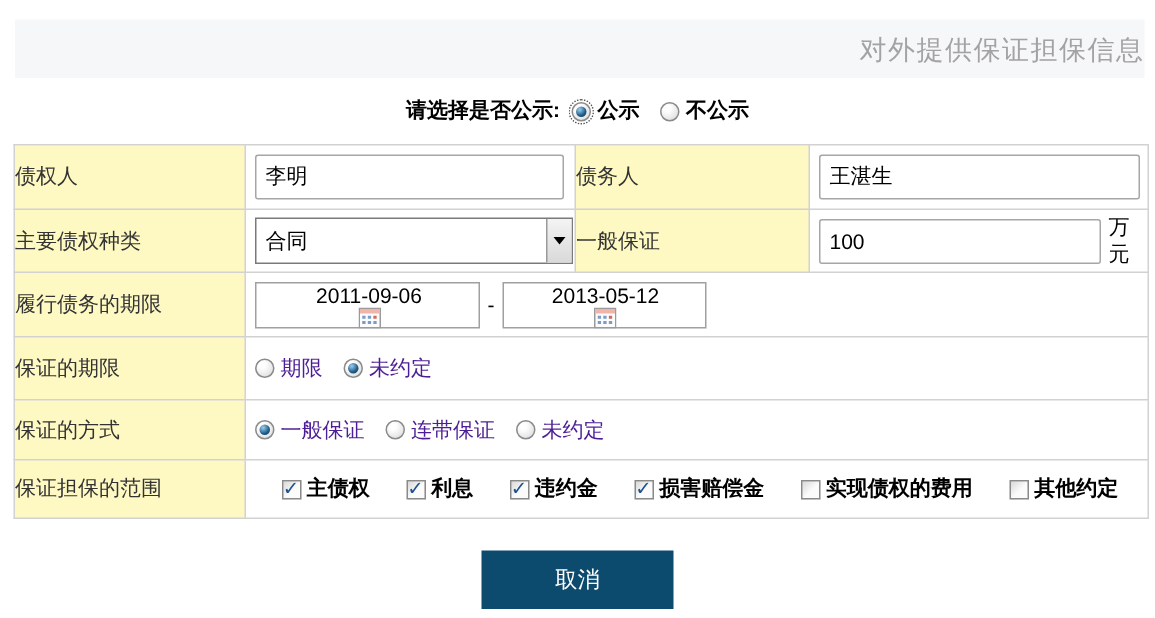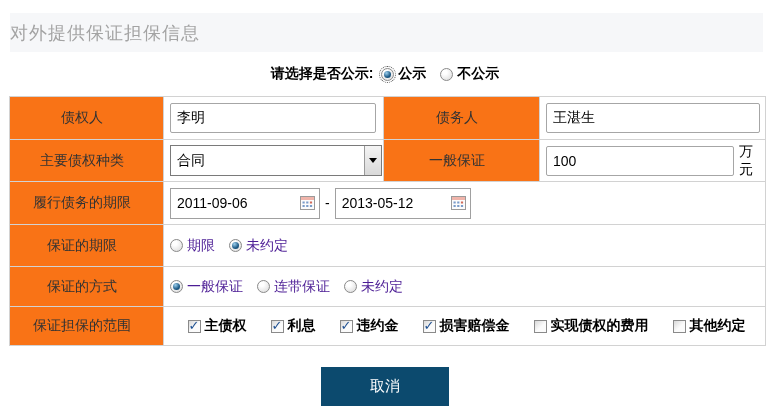--- a/index.html
+++ b/index.html
@@ -1,20 +1,20 @@
 <!DOCTYPE html>
 <html><head>
 <meta charset="utf-8">
 <style>
   * { margin:0; padding:0; box-sizing:border-box; }
   html,body { width:770px; height:412px; background:#fff; overflow:hidden;
     font-family:"Liberation Sans","DejaVu Sans",sans-serif; font-size:14px; color:#333; }
 
   .header-bar { margin:13px 7px 0 10px; height:39px; background:#f6f7f9;
-    display:flex; align-items:center; justify-content:flex-start; }
+    display:flex; align-items:center; justify-content:flex-end; }
   .page-title { font-size:18px; color:#a3a3a3; letter-spacing:1px; }
 
   .publicity-row { margin-top:11px; height:22px; display:flex; align-items:center;
     justify-content:center; font-weight:bold; color:#000; }
   .publicity-row .prompt { margin-right:8px; }
   .opt { display:inline-flex; align-items:center; margin-right:14px; cursor:default; }
   .opt:last-child { margin-right:0; }
   .opt .txt { margin-left:4px; }
 
   
@@ -29,38 +29,38 @@
   
   .checkbox { width:13px; height:13px; border:1px solid #8a8a8a;
     background:linear-gradient(135deg,#d8d8d8,#fbfbfb 55%);
     display:inline-flex; align-items:center; justify-content:center; flex:0 0 auto; }
   .checkbox.checked::after { content:"\2713"; color:#1d4f91; font-weight:bold;
     font-size:13px; line-height:1; margin-top:-2px; }
 
   
   table.form { border-collapse:collapse; margin:11px 0 0 9px; width:756px; table-layout:fixed; }
   table.form td { border:1px solid #d2d2d2; vertical-align:middle; }
-  td.lbl { background:#f97316; text-align:center; padding-right:9px; color:#333; }
+  td.lbl { background:#fef9c3; text-align:left; padding-right:9px; color:#333; }
   td.fld { background:#fff; padding-left:6px; }
 
   input.txtbox { height:30px; border:1px solid #a6a6a6; border-radius:2px; padding:0 6px;
     font-family:inherit; font-size:14px; color:#000; outline:none; }
 
   
   .select { width:212px; height:31px; border:1px solid #7a7a7a; background:#fff;
     display:inline-flex; align-items:stretch; }
   .select .sel-text { flex:1; display:flex; align-items:center; padding-left:6px; color:#000; }
   .select .sel-btn { width:17px; border-left:1px solid #9a9a9a;
     background:linear-gradient(#f4f4f4,#d9d9d9); display:flex; align-items:center; justify-content:center; }
   .select .sel-btn span { width:0; height:0; border-left:4px solid transparent;
     border-right:4px solid transparent; border-top:5px solid #000; }
 
   
   .datebox { width:150px; height:31px; border:1px solid #a0a0a0; background:#fff;
-    display:inline-flex; align-items:center; padding:0 4px 0 6px; }
+    display:inline-flex; align-items:center; padding:0 4px 0 6px;flex-direction:column; }
   .datebox .date-text { flex:1; color:#000; font-size:14px; }
   .date-sep { display:inline-block; margin:0 5px; color:#000; }
 
   .inline { display:flex; align-items:center; }
   .unit { margin-left:5px; color:#000; }
 
   .scope-wrap { display:flex; align-items:center; justify-content:center; }
   .scope-wrap .opt { margin-right:13px;padding-left:11px; }
   .scope-wrap .opt .txt { font-weight:bold; color:#000; }
 

